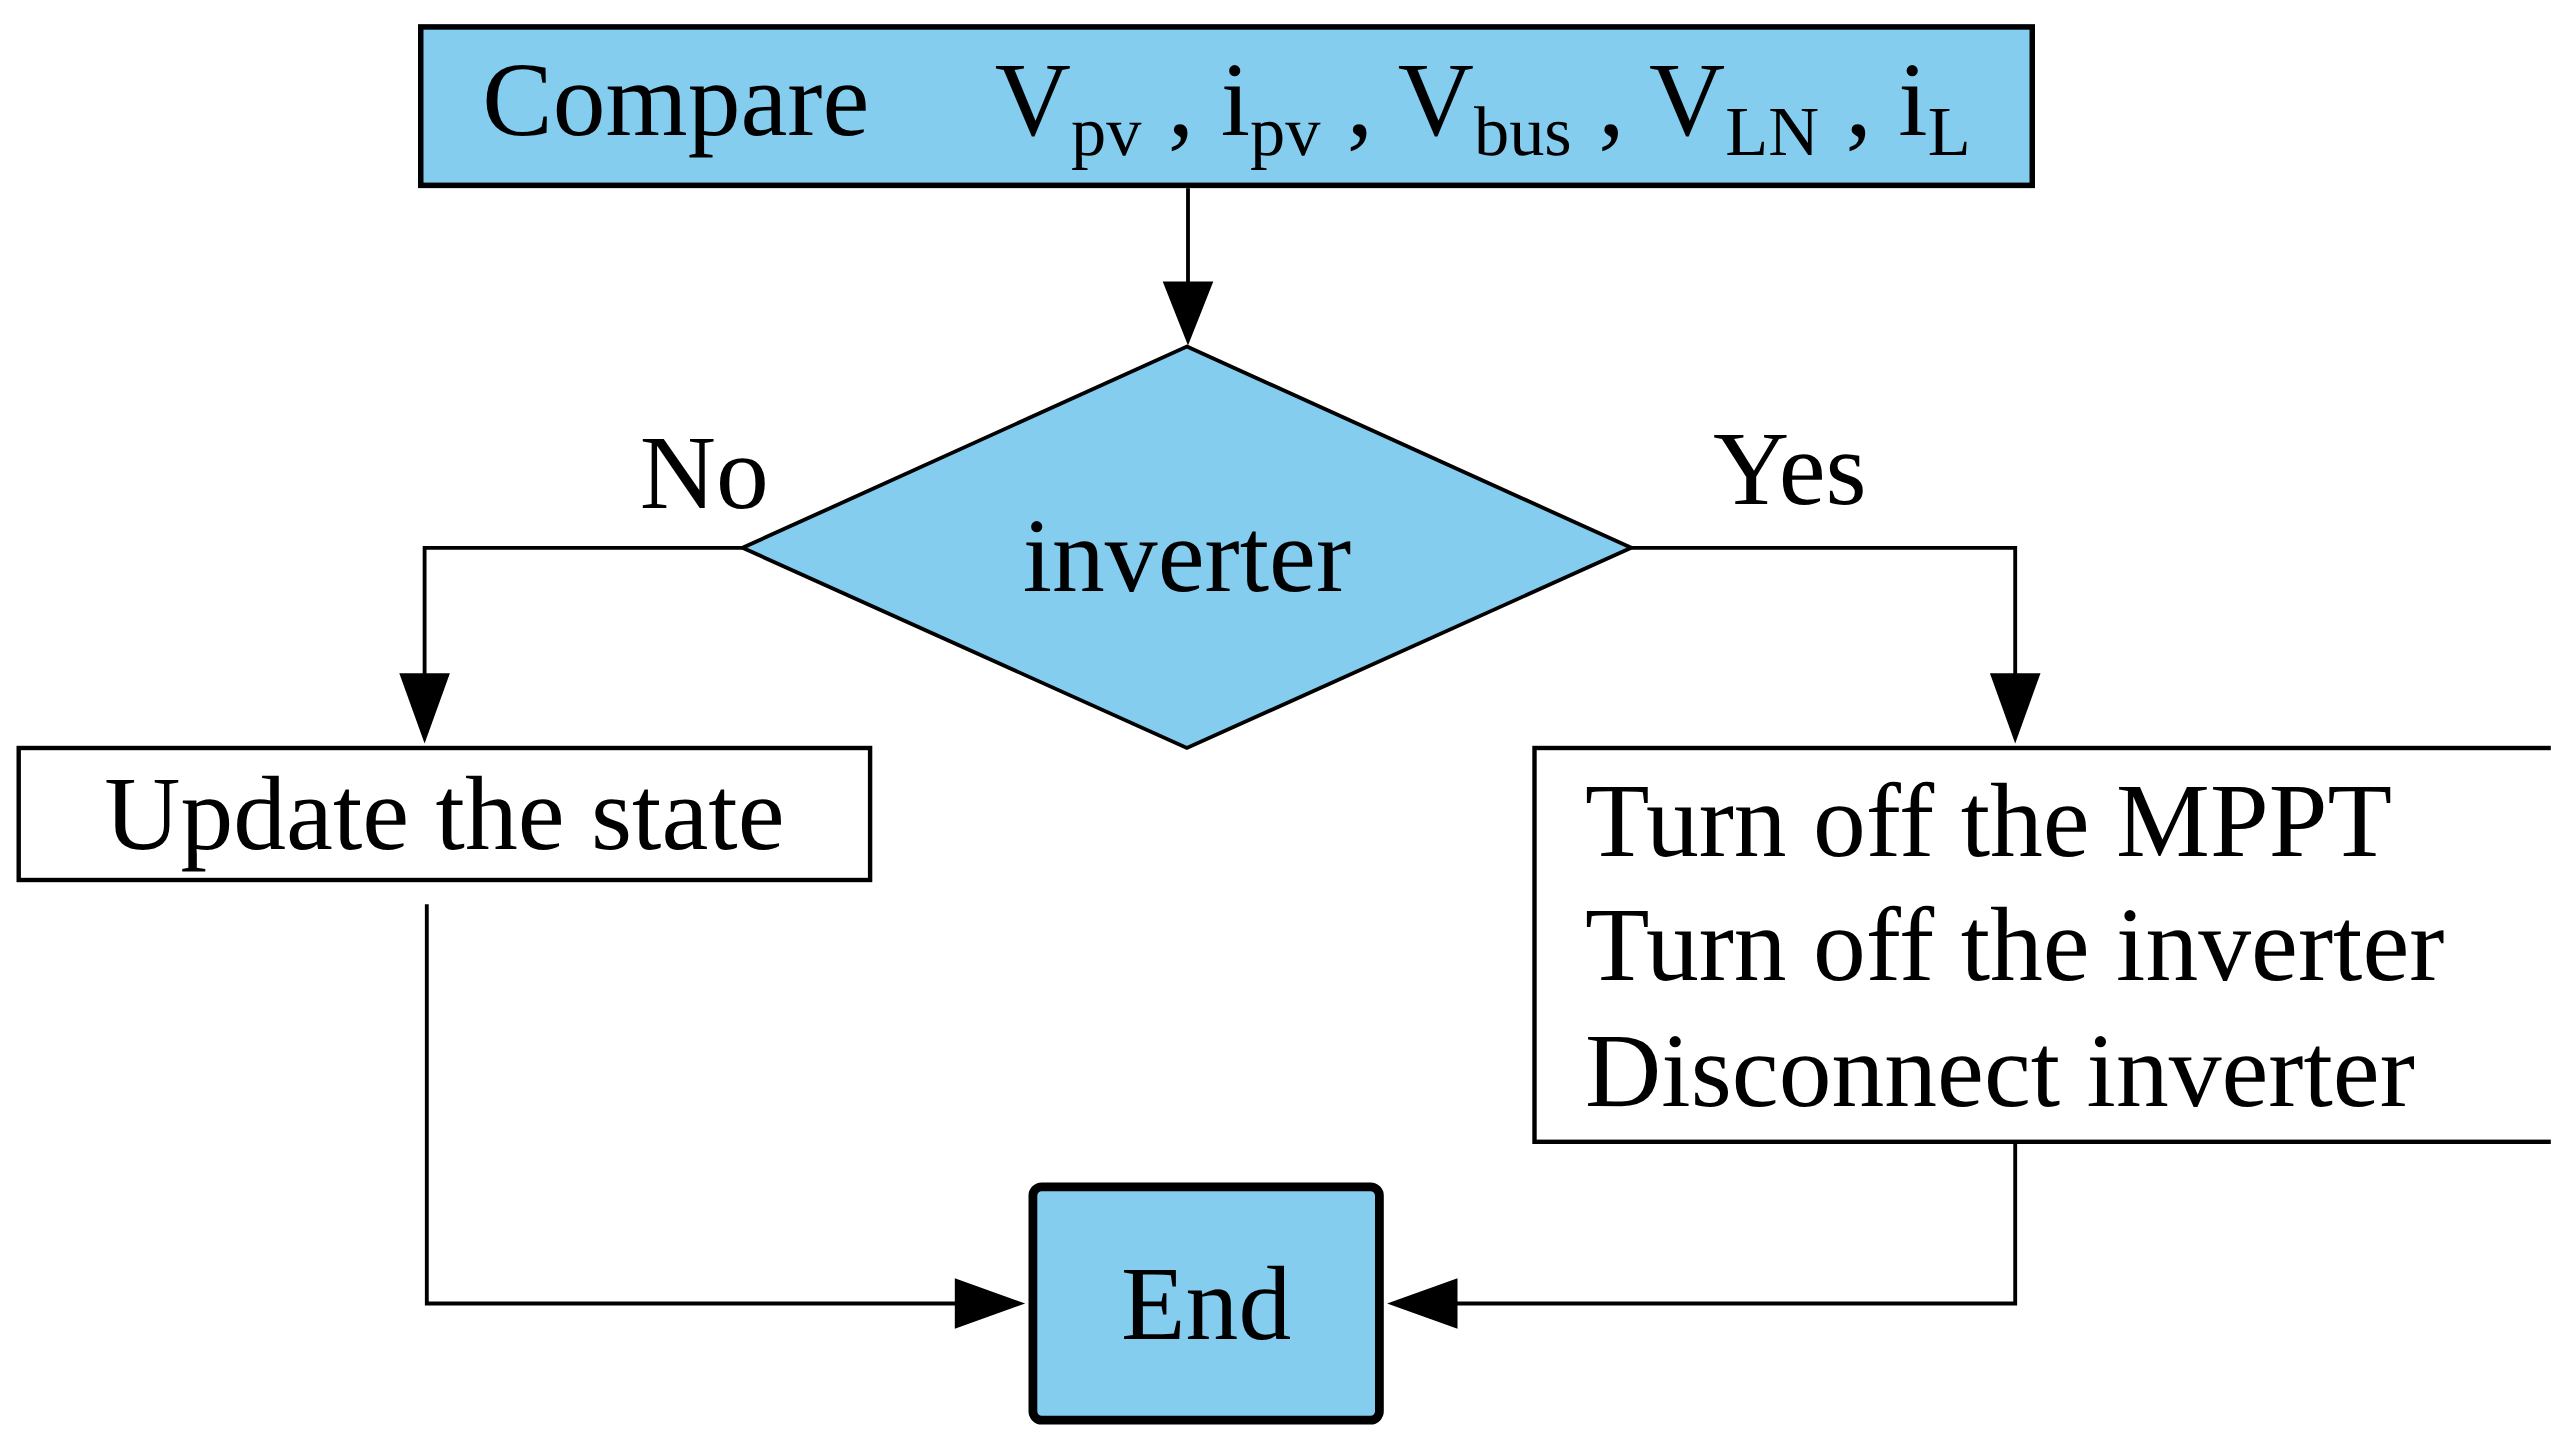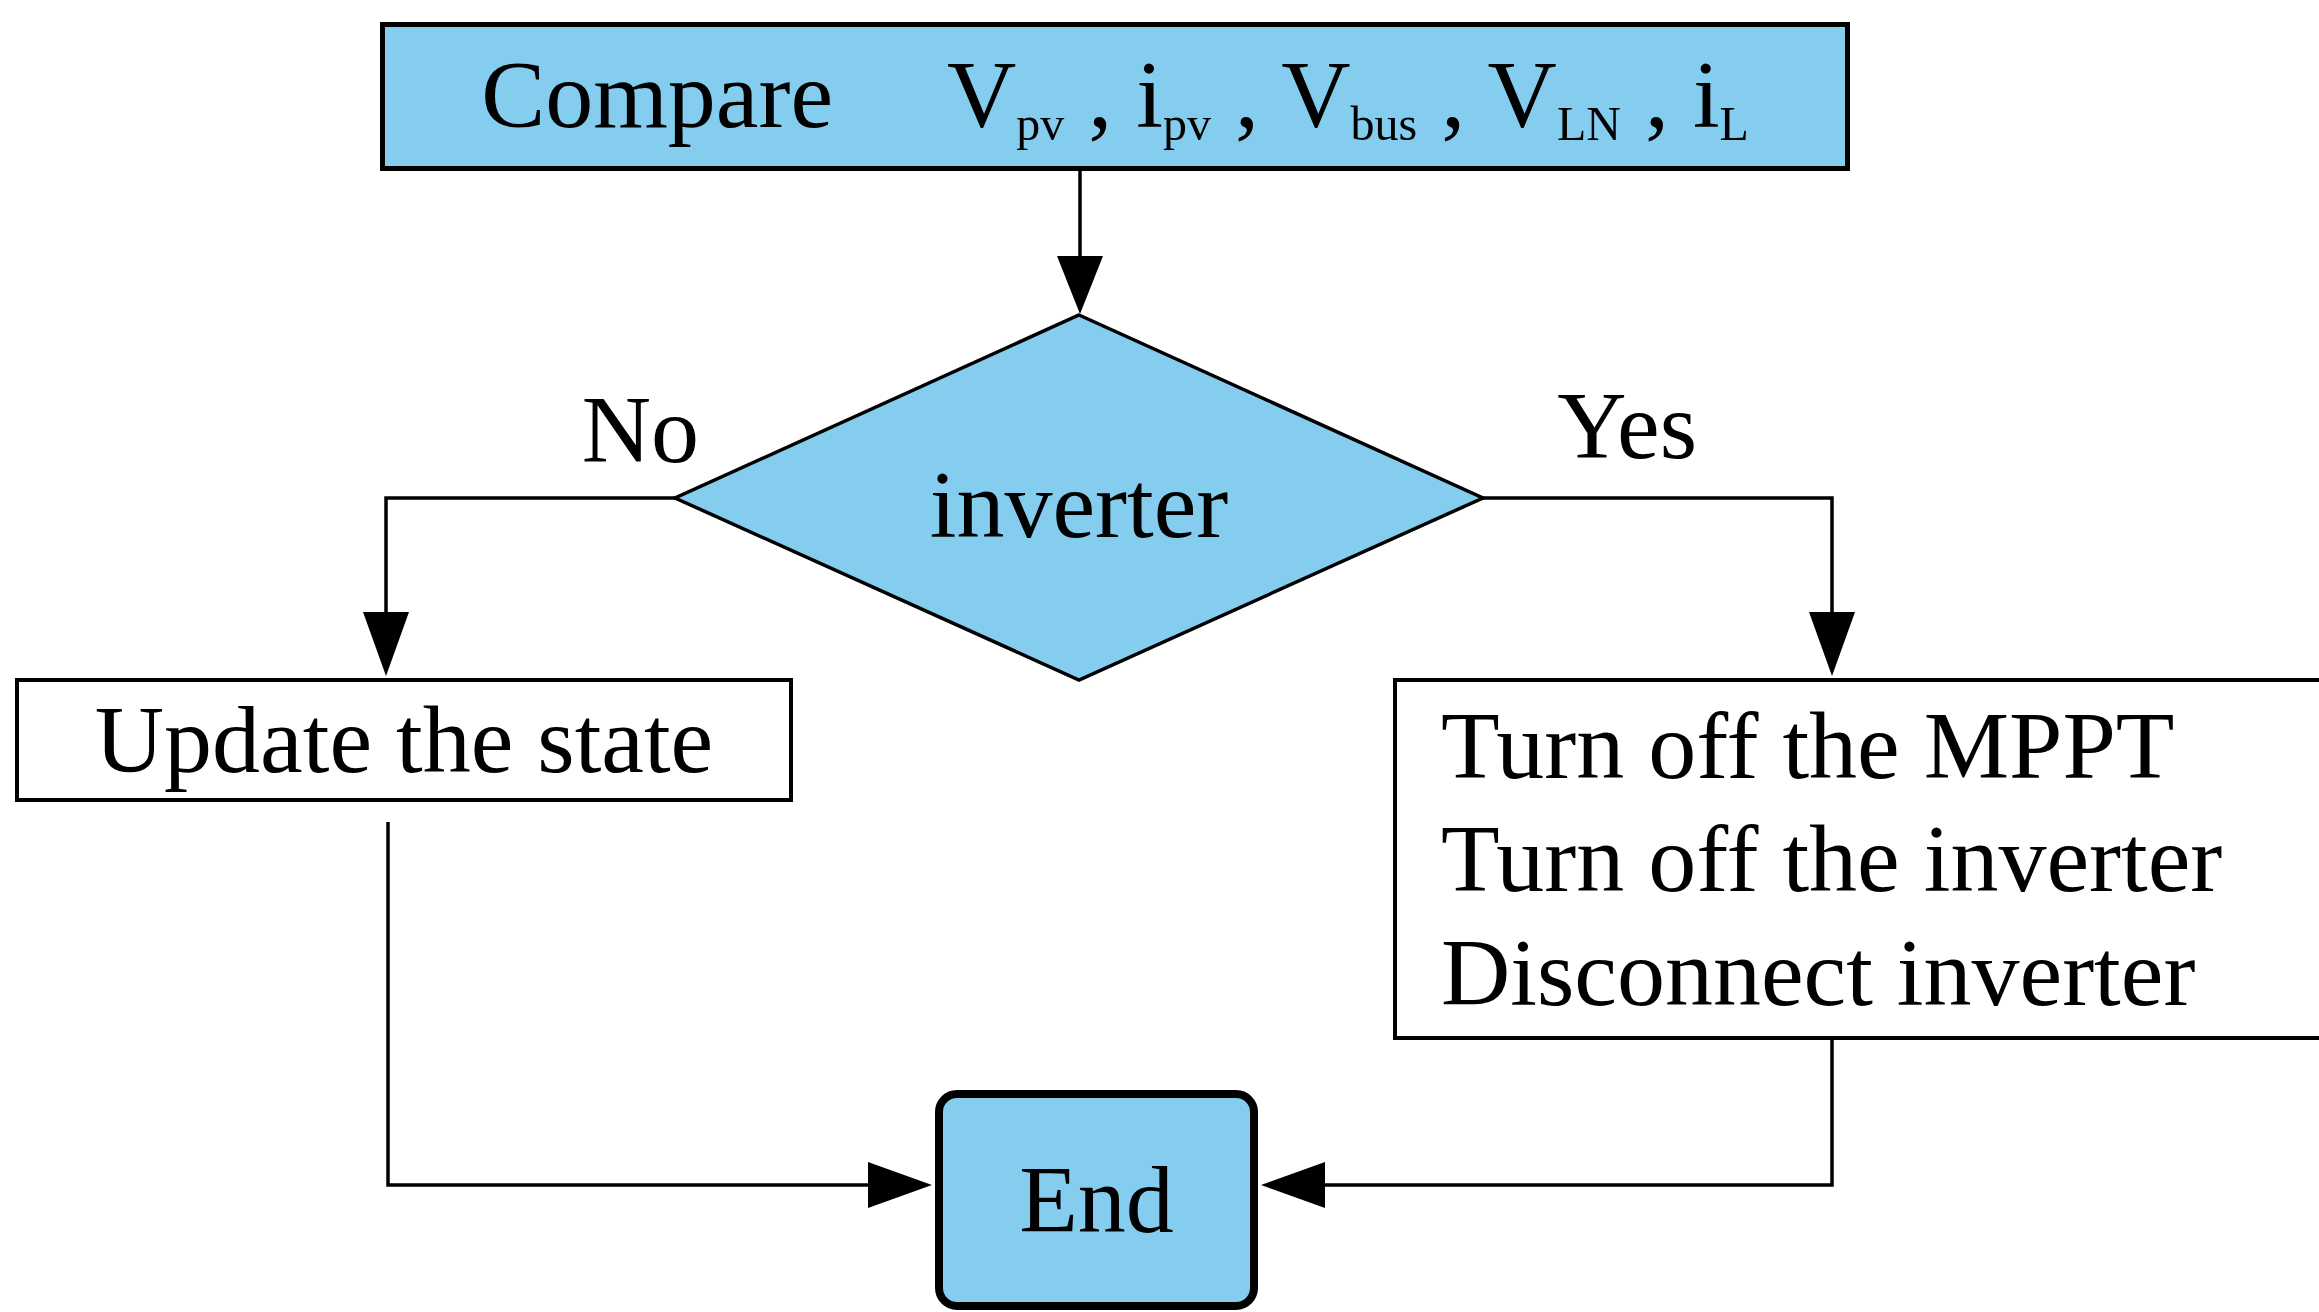--- a/index.html
+++ b/index.html
@@ -35,21 +35,21 @@
   }
   .blue-fill { background: #84CDEF; }
   .proc { background: #ffffff; border: 4px solid #000; }
 
   #top-box {
     left: 380px; top: 22px; width: 1470px; height: 149px;
     border: 5px solid #000;
   }
   #top-box .prefix { margin-right: 114px; }
   .sub {
-    font-size: 48px;
+    font-size: 64px;
     vertical-align: -0.28em;
     letter-spacing: 0;
   }
 
   #decision-label {
     left: 779px; top: 450px; width: 600px; height: 110px;
     font-size: 96px;
     background: transparent;
   }
 
@@ -73,22 +73,21 @@
     align-items: flex-start;
     justify-content: center;
     padding-left: 44px;
     text-align: left;
     line-height: 1.18;
   }
 
   #end-box {
     left: 935px; top: 1075px; width: 323px; height: 220px;
     border: 8px solid #000;
-    border-radius: 22px;
-    margin-top: 15px;
+    border-radius: 12px;
   }
 
   .edge { stroke: #000; stroke-width: 3.5; fill: none; }
   .arrow { fill: #000; stroke: none; }
   .shape-stroke { stroke: #000; stroke-width: 3.5; }
 </style>
 </head>
 <body>
 
 <div id="canvas">

